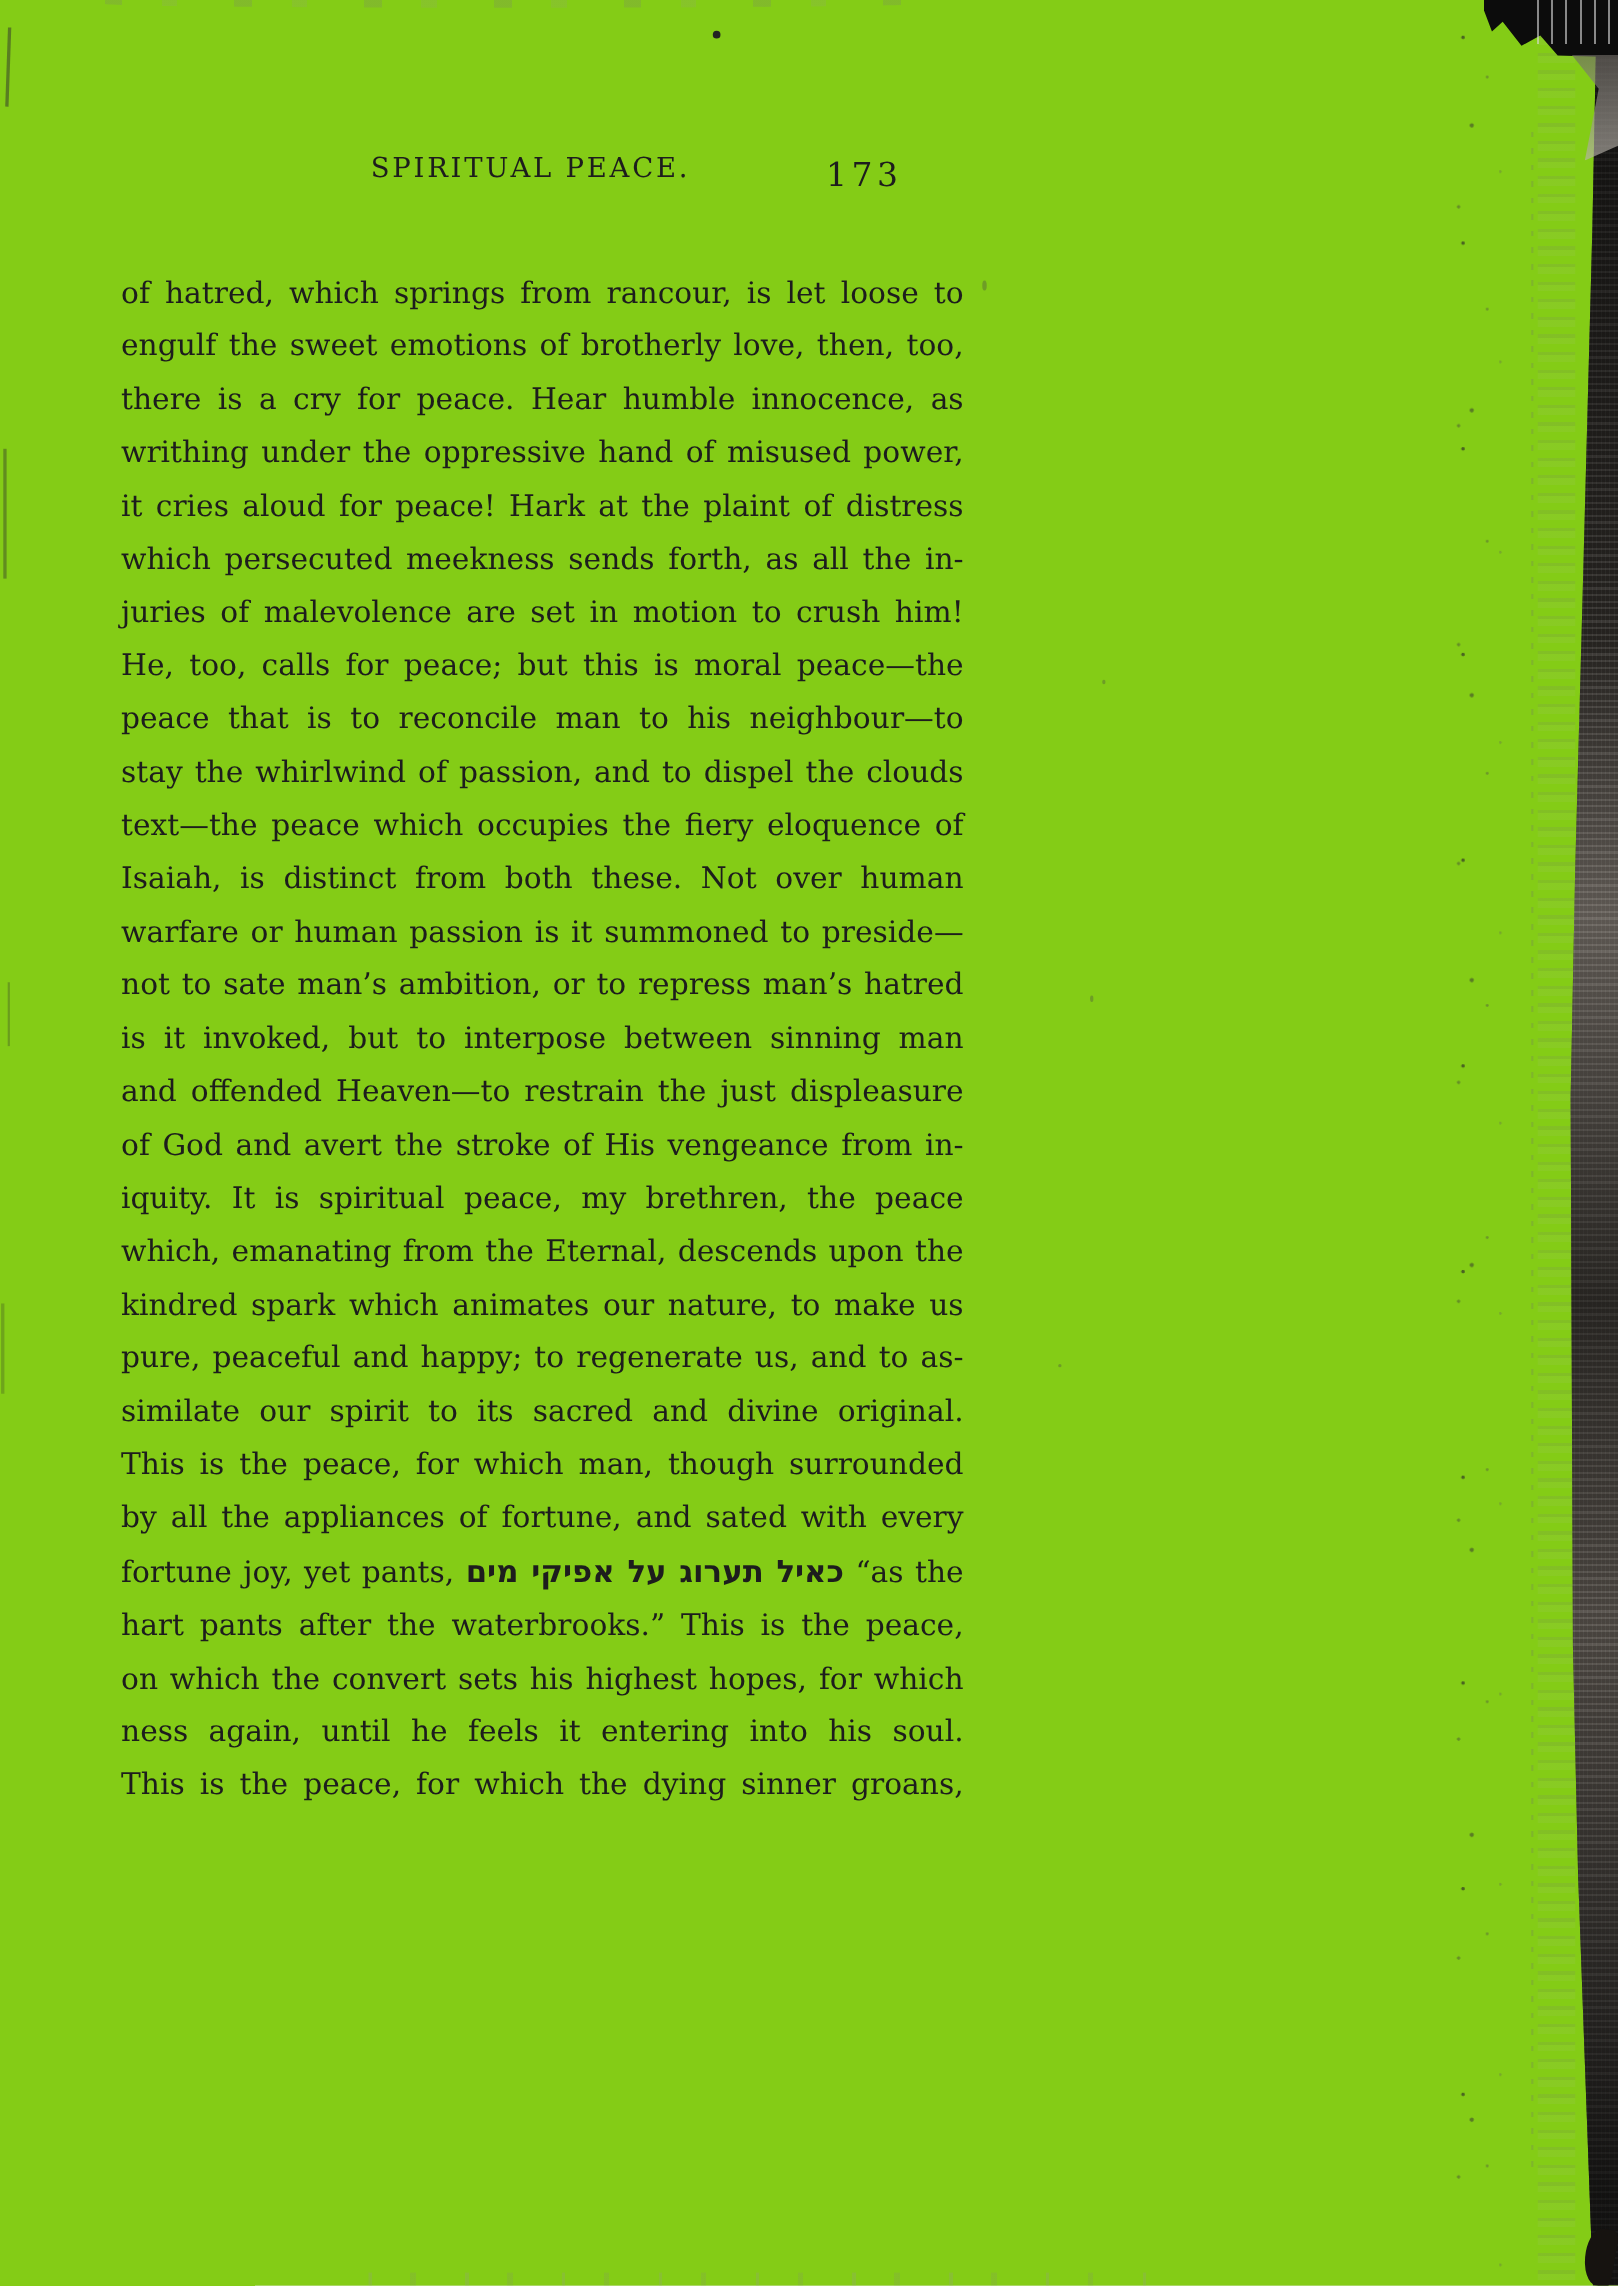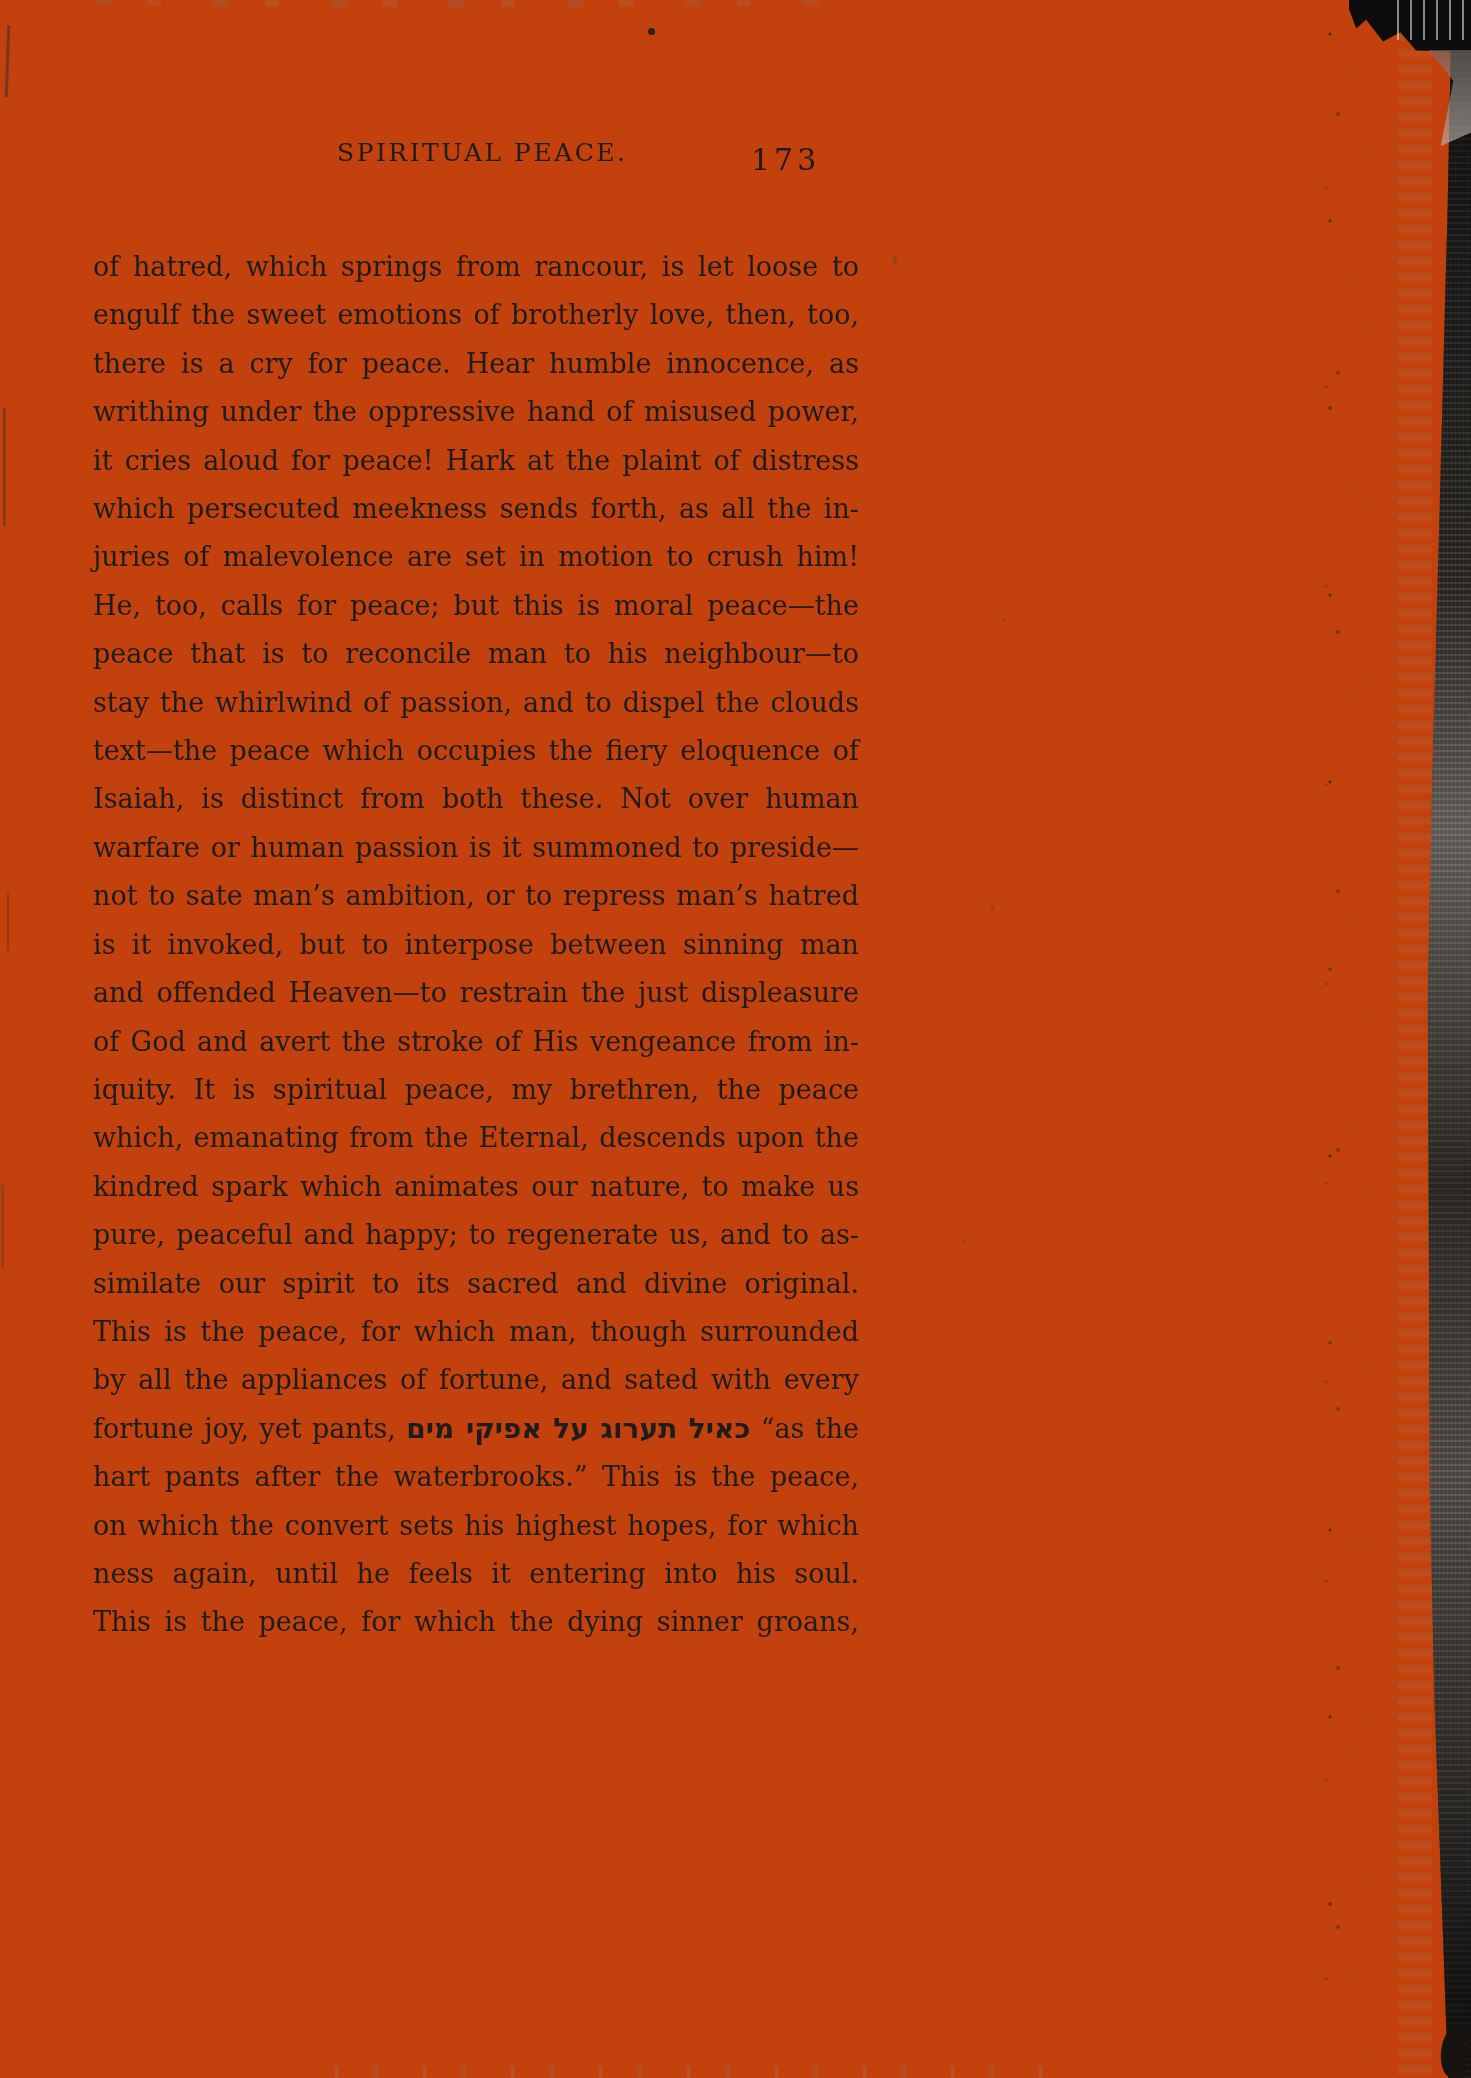--- a/index.html
+++ b/index.html
@@ -1,31 +1,31 @@
 <!DOCTYPE html>
 <html><head>
 <meta charset="utf-8">
 <style>
   html,body { margin:0; padding:0; background:#e9e9e7; }
   .scan {
     position:relative; width:1471px; height:2078px;
-    background:#c2410c; overflow:hidden;
+    background:#84cc16; overflow:hidden;
     font-family:"DejaVu Serif", serif; color:#1d1d1d;
   }
   
   .header-title {
     position:absolute; top:138px; left:337px;
     font-size:25px; letter-spacing:2.5px; white-space:nowrap;
   }
   .page-number {
     position:absolute; top:142px; left:751px;
     font-size:30px; letter-spacing:4px;
   }
   .body {
-    position:absolute; left:93px; top:243px; width:766px;
+    position:absolute; left:110px; top:243px; width:766px;
     font-size:27px; line-height:48.4px;
   }
   .line { text-align:justify; text-align-last:justify; white-space:normal; }
   .hebrew {
     font-family:"DejaVu Sans", sans-serif; font-weight:700;
     font-size:28px; direction:rtl; unicode-bidi:isolate;
   }
   
   .top-smudge {
     position:absolute; left:95px; top:0; width:740px; height:7px; opacity:.55;

